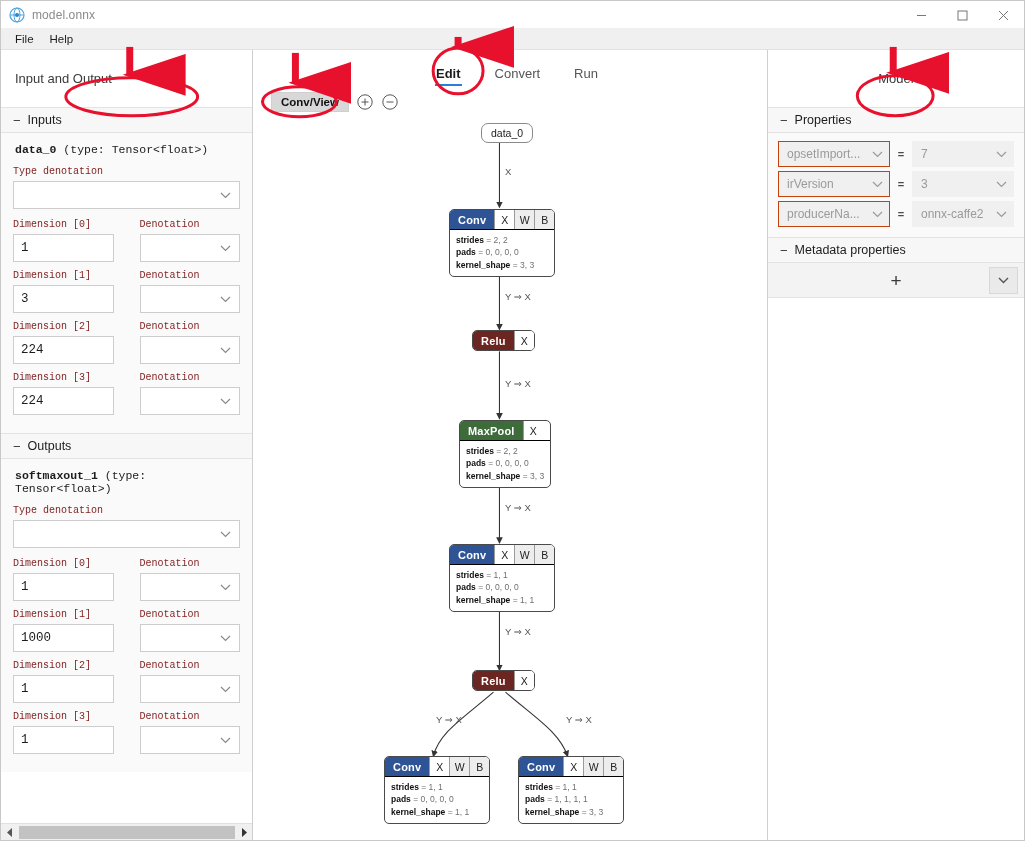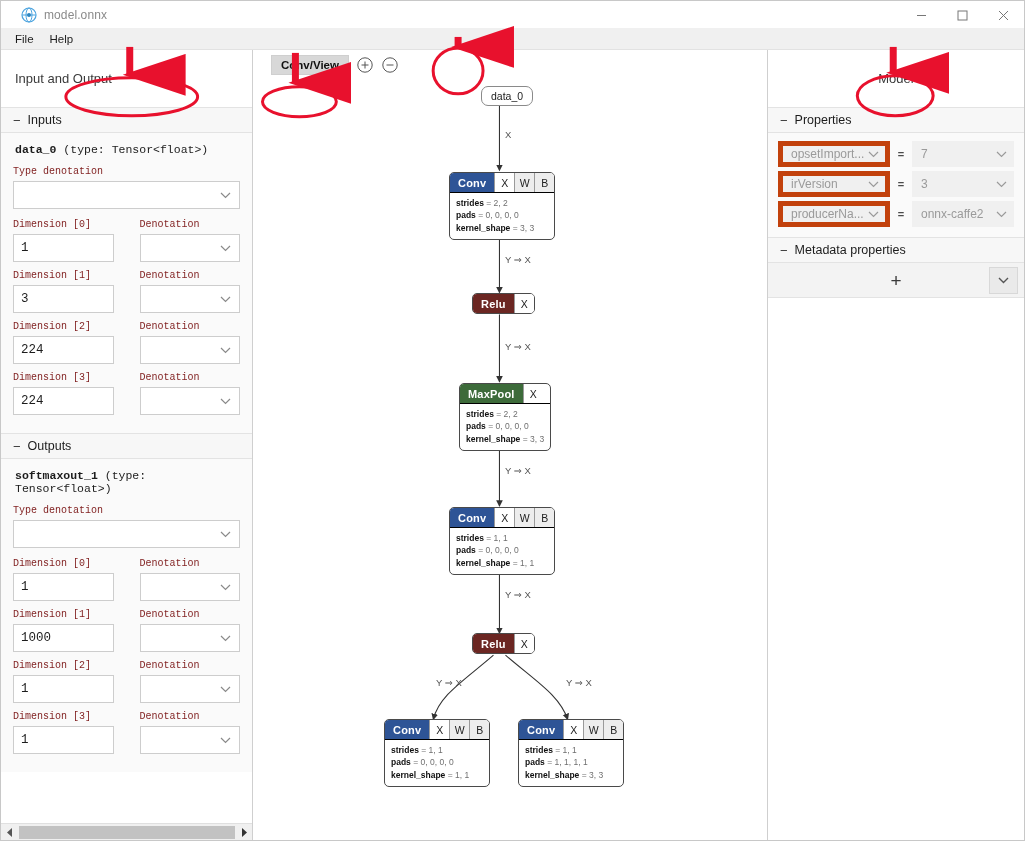--- a/index.html
+++ b/index.html
@@ -19,21 +19,20 @@
     overflow: hidden;
   }
 
   
   .titlebar {
     height: 28px;
     display: flex; align-items: center;
     background: #ffffff;
     border-bottom: 1px solid #f0f0f0;
     position: relative;
-    padding-left: 12px;
   }
   .app-icon {
     width: 16px; height: 16px; margin-left: 8px; margin-right: 7px;
     flex: 0 0 auto;
   }
   .title-text {
     font-size: 12px; color: #8a8a8a; letter-spacing: .1px;
   }
   .win-controls {
     position: absolute; right: 0; top: 0;
@@ -212,21 +211,21 @@
   
   .right-panel {
     width: 256px; flex: 0 0 256px;
     background: #ffffff;
     display: flex; flex-direction: column;
   }
   .prop-body { background: #fafafa; padding: 6px 10px 8px 10px; }
   .prop-row { display: flex; align-items: center; height: 30px; gap: 0; }
   .prop-key {
     flex: 0 0 112px; height: 26px;
-    background: #f0f0f0; border: 5px solid #c2410c;
+    background: #f0f0f0; border: 1px solid #c2410c;
     display: flex; align-items: center; justify-content: space-between;
     padding: 0 6px 0 8px;
     font-size: 12px; color: #9a9a9a;
     overflow: hidden; white-space: nowrap;
   }
   .prop-eq { flex: 0 0 22px; text-align: center; font-size: 11px; color:#4a4a4a; font-weight:bold; }
   .prop-val {
     flex: 1 1 auto; height: 26px;
     background: #f0f0f0; border: 1px solid #f0f0f0;
     display: flex; align-items: center; justify-content: space-between;
@@ -459,20 +458,25 @@
         </div>
         <div class="hs-arrow">
           <svg width="7" height="9" viewBox="0 0 7 9">
               <path d="M1 0L6 4.5L1 9Z" fill="#333"></path>
             </svg>
         </div>
       </div>
     </div>
 
     <div class="center-panel">
+      <div class="tabs-row">
+        <span class="tab active">Edit</span>
+        <span class="tab">Convert</span>
+        <span class="tab">Run</span>
+      </div>
 
       <div class="toolbar-row">
         <span class="editview-btn">Conv/View</span>
         <svg class="zoom-icon" viewBox="0 0 18 18">
           <circle cx="9" cy="9" r="7.2" fill="none" stroke="#555" stroke-width="1"></circle>
           <path d="M9 5.5V12.5M5.5 9H12.5" stroke="#555" stroke-width="1"></path>
         </svg>
         <svg class="zoom-icon" viewBox="0 0 18 18">
           <circle cx="9" cy="9" r="7.2" fill="none" stroke="#555" stroke-width="1"></circle>
           <path d="M5.5 9H12.5" stroke="#555" stroke-width="1"></path>

